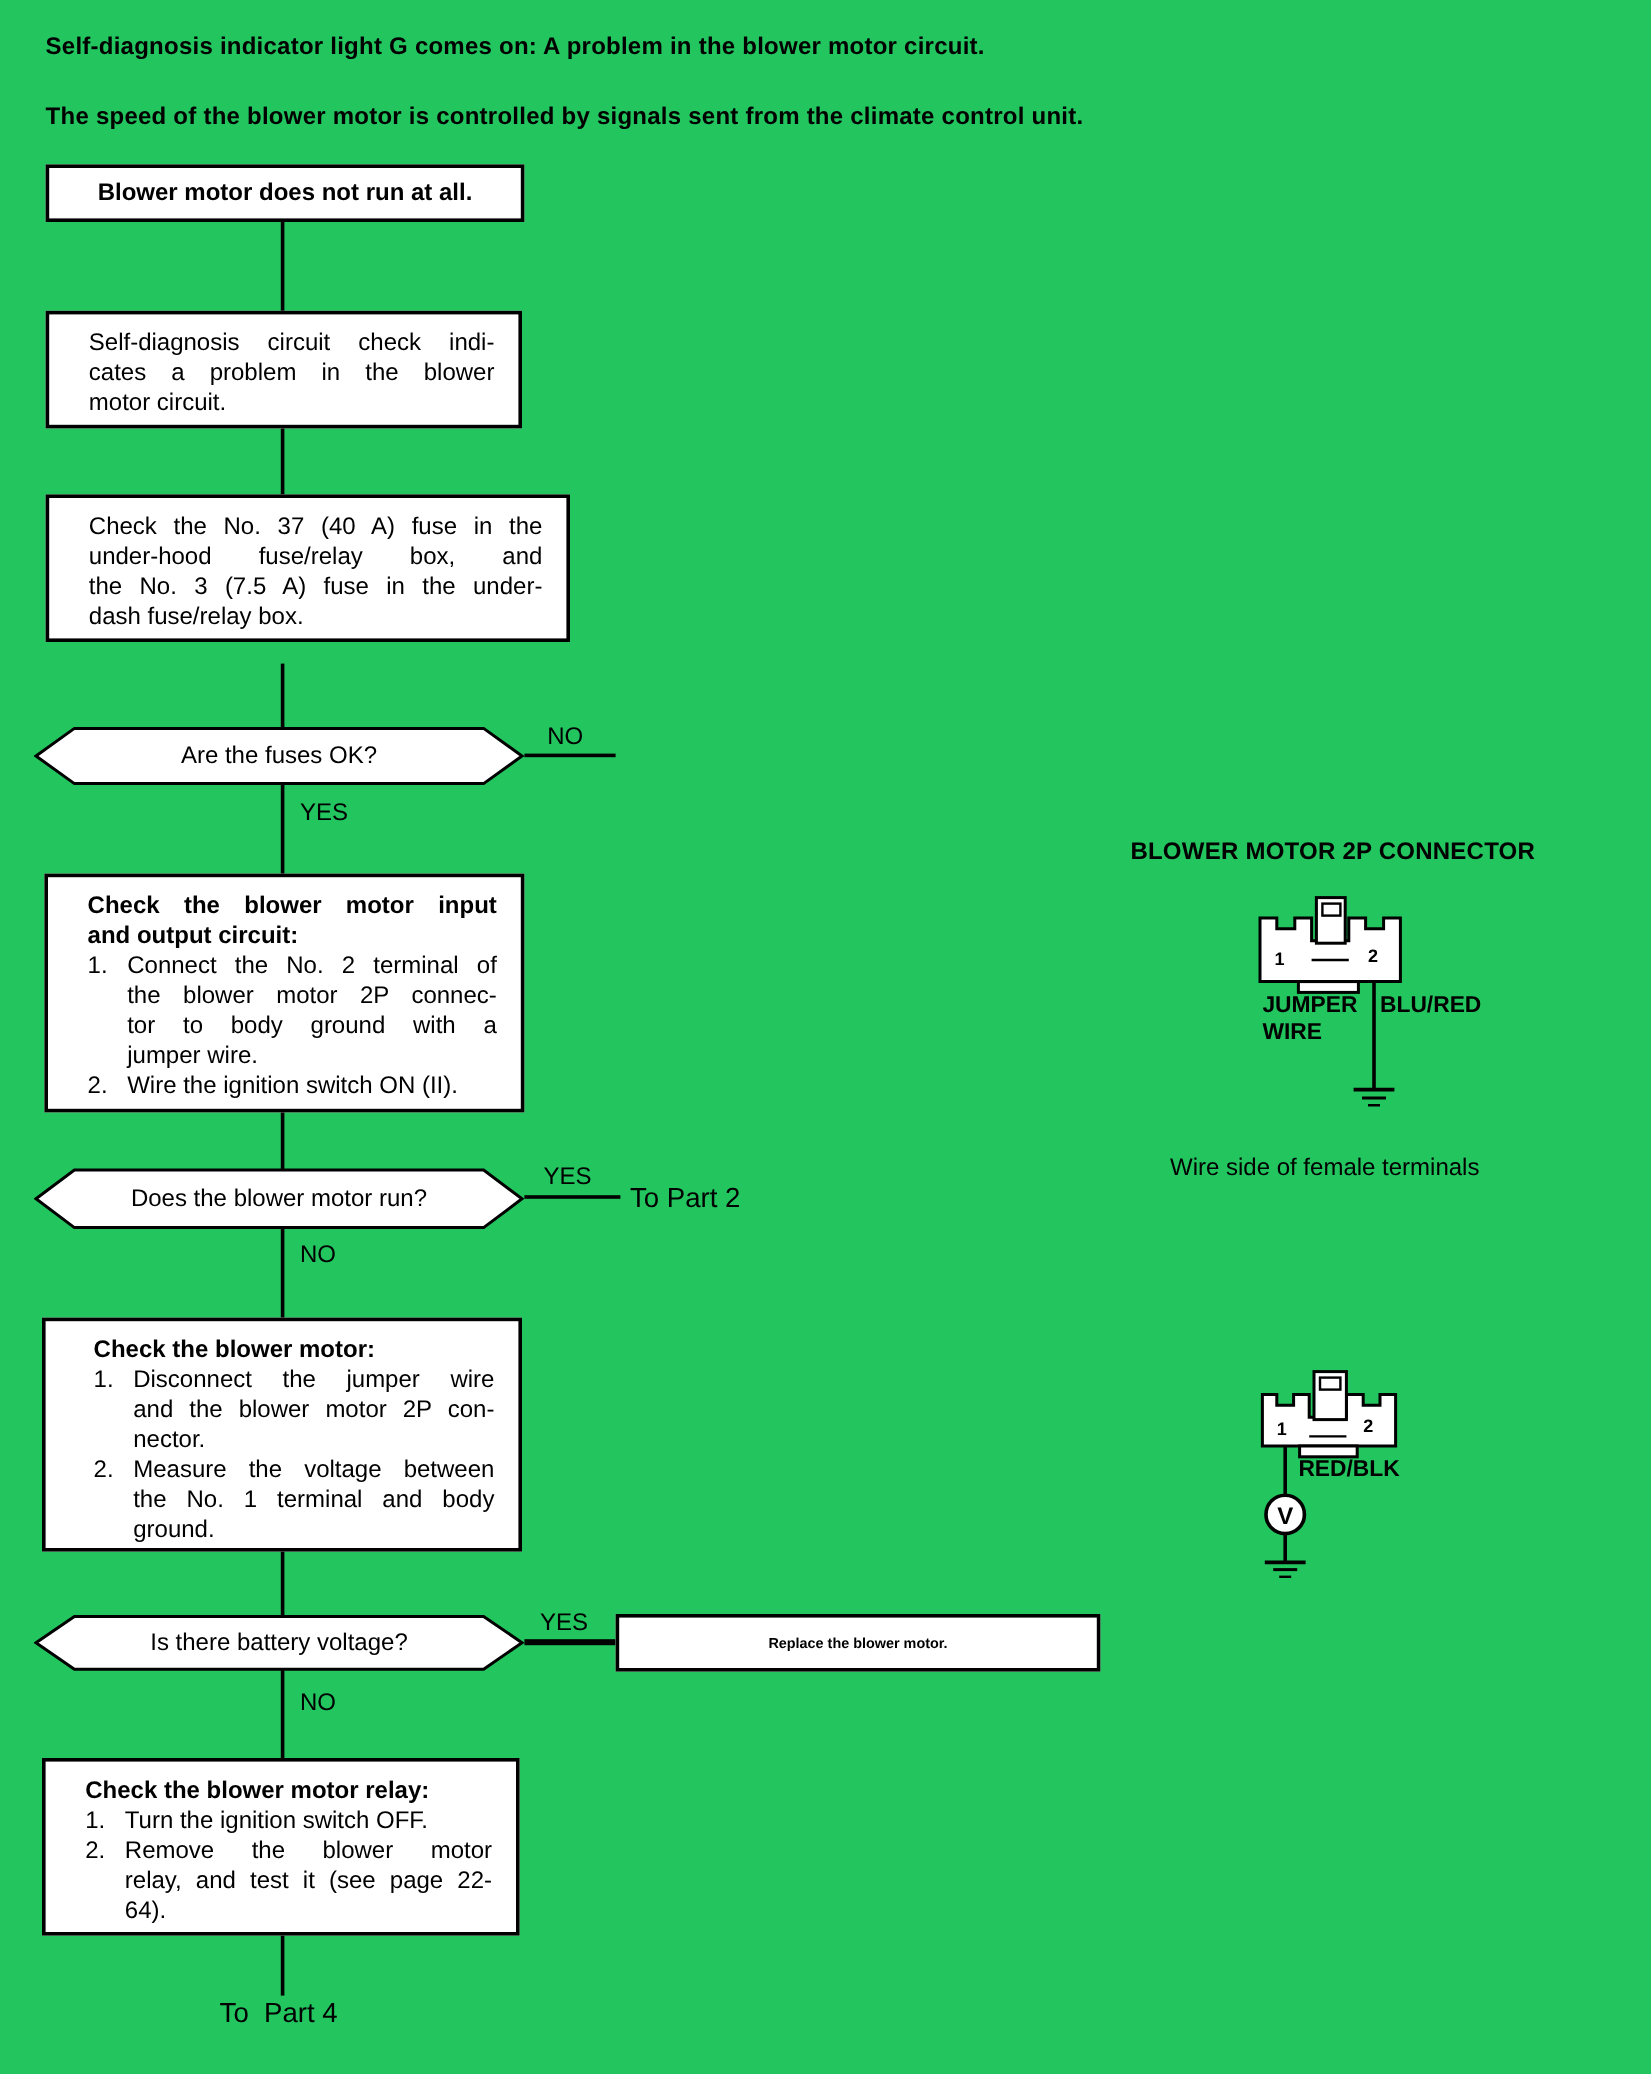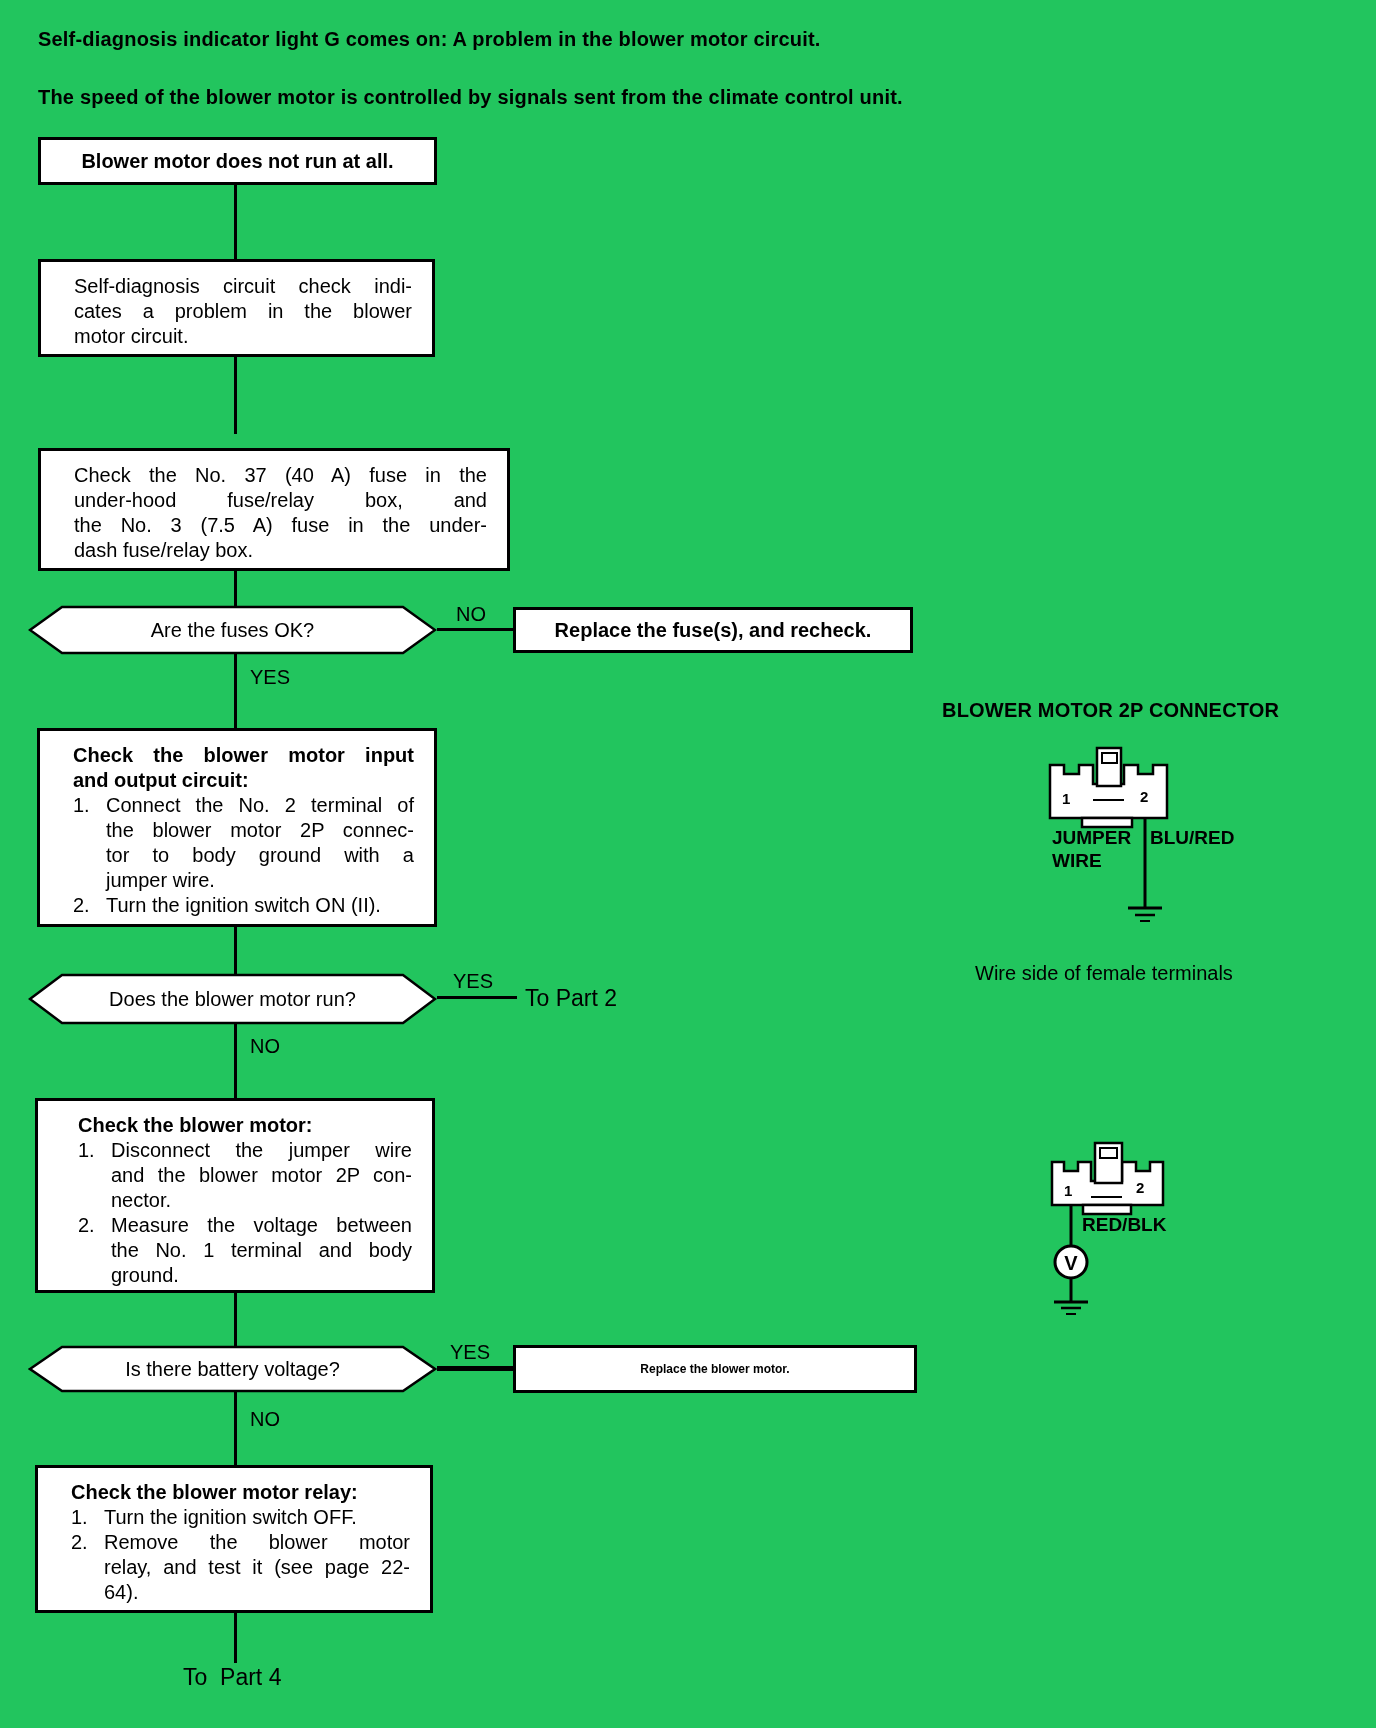--- a/index.html
+++ b/index.html
@@ -49,48 +49,47 @@
   <div class="abs vline" style="left:234px;top:1611px;height:52px;"></div>
 
   <div class="abs fbox center-box bold" style="left:38px;top:137px;width:399px;height:48px;font-size:20px;">Blower motor does not run at all.</div>
 
   <div class="abs fbox fbox-pad" style="left:38px;top:259px;width:397px;height:98px;">
       <div class="bl just"><span>Self-diagnosis circuit check indi-</span></div>
       <div class="bl just"><span>cates a problem in the blower</span></div>
       <div class="bl"><span>motor circuit.</span></div>
     </div>
 
-  <div class="abs fbox fbox-pad" style="left:38px;top:448px;width:472px;height:123px;">
+  <div class="abs fbox fbox-pad" style="left:38px;top:412px;width:437px;height:123px;">
       <div class="bl just"><span>Check the No. 37 (40 A) fuse in the</span></div>
       <div class="bl just"><span>under-hood fuse/relay box, and</span></div>
       <div class="bl just"><span>the No. 3 (7.5 A) fuse in the under-</span></div>
       <div class="bl"><span>dash fuse/relay box.</span></div>
     </div>
 
   <div class="abs hex" style="left:28px;top:605px;width:409px;height:50px;">
     <svg width="409" height="50" viewBox="0 0 409 50">
       <polygon points="2,25 34,2 375,2 407,25 375,48 34,48" fill="#fff" stroke="#000" stroke-width="2.5"></polygon>
     </svg>
     <div class="q">Are the fuses OK?</div>
   </div>
   <div class="abs branch" style="left:456px;top:603px;">NO</div>
   <div class="abs hline" style="left:437px;top:628px;width:76px;"></div>
-  <div class="abs fbox center-box bold" style="left:513px;top:607px;width:400px;height:46px;font-size:20px;">Replace the fuse(s), and recheck.</div>
   <div class="abs branch" style="left:250px;top:666px;">YES</div>
 
   <div class="abs conn-title" style="left:942px;top:699px;">BLOWER MOTOR 2P CONNECTOR</div>
 
   <div class="abs fbox fbox-pad" style="left:37px;top:728px;width:400px;height:199px;">
       <div class="bl just bold"><span>Check the blower motor input</span></div>
       <div class="bl bold"><span>and output circuit:</span></div>
       <div class="bl just li"><span class="num">1.</span><span>Connect the No. 2 terminal of</span></div>
       <div class="bl just li"><span>the blower motor 2P connec-</span></div>
       <div class="bl just li"><span>tor to body ground with a</span></div>
       <div class="bl li"><span>jumper wire.</span></div>
-      <div class="bl li"><span class="num">2.</span><span>Turn the ignition switch ON (II).</span></div>
+      <div class="bl li"><span class="num">2.</span><span>Wire the ignition switch ON (II).</span></div>
     </div>
 
   <svg class="abs" style="left:1040px;top:742px;" width="210" height="190" viewBox="0 0 210 190">
     <path d="M10,76 L127,76 L127,23 L113,23 L113,32 L98,32 L98,23 L84,23 L84,42 L53,42 L53,23 L39,23 L39,32 L24,32 L24,23 L10,23 Z" fill="#fff" stroke="#000" stroke-width="2.5"></path>
     <line x1="53" y1="58" x2="84" y2="58" stroke="#000" stroke-width="2"></line>
     <rect x="57" y="6" width="24" height="38" fill="#fff" stroke="#000" stroke-width="2.5"></rect>
     <rect x="62" y="11" width="15" height="10" fill="none" stroke="#000" stroke-width="2"></rect>
     <rect x="42" y="76" width="50" height="9" fill="#fff" stroke="#000" stroke-width="2.5"></rect>
     <text x="22" y="62" font-size="15" font-weight="bold">1</text>
     <text x="100" y="60" font-size="15" font-weight="bold">2</text>

